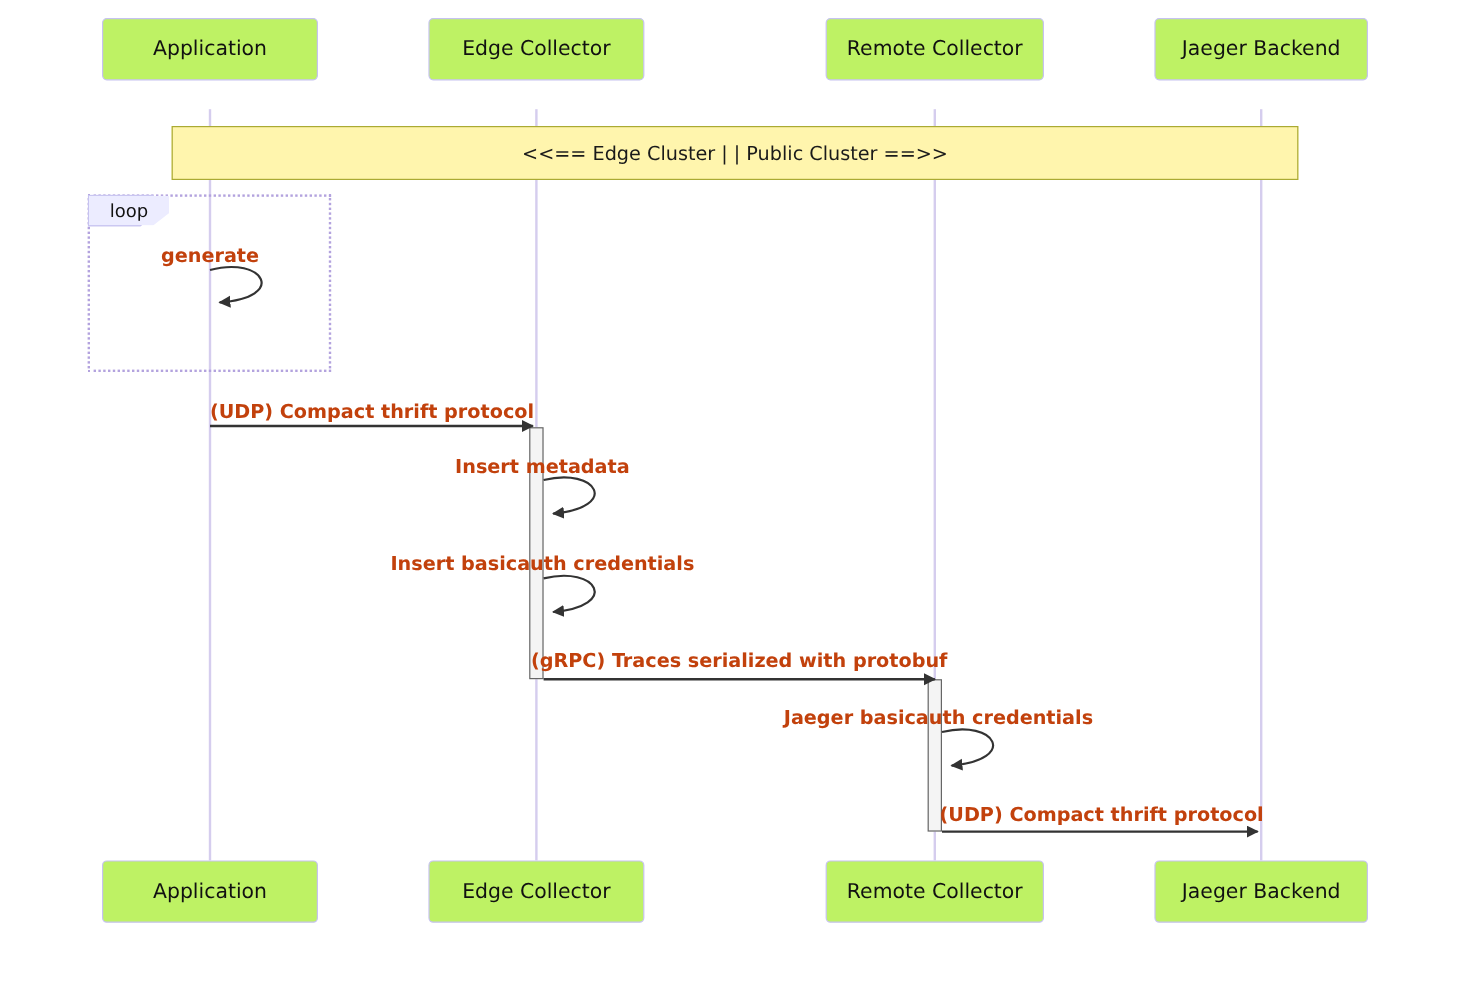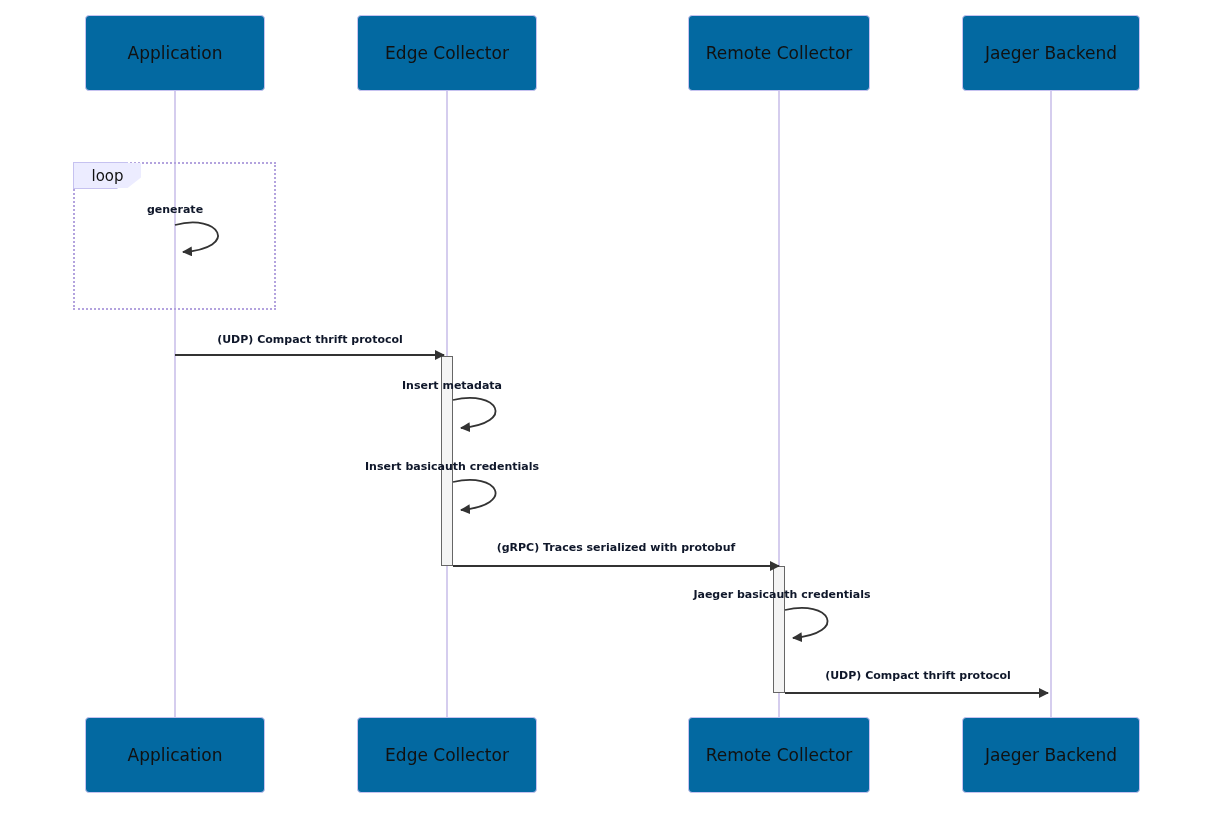--- a/index.html
+++ b/index.html
@@ -19,22 +19,22 @@
     position: absolute;
     width: 2px;
     top: 91px;
     height: 626px;
     background: #d5cdee;
   }
 
   
   .actor-box {
     position: absolute;
-    height: 76px;
-    background: #0369a1;
+    height: 52px;
+    background: #bef264;
     border: 1px solid #c6c2f0;
     border-radius: 4px;
     display: flex;
     align-items: center;
     justify-content: center;
     font-size: 17px;
     color: #111111;
   }
 
   
@@ -92,23 +92,23 @@
     width: 12px;
     background: #f4f4f4;
     border: 1px solid #666666;
   }
 
   
   .msg-label {
     position: absolute;
     transform: translateX(-50%);
     white-space: nowrap;
-    font-size: 11px;
+    font-size: 16px;
     font-weight: bold;
-    color: #0f172a;
+    color: #c2410c;
   }
 
   .arrows-svg {
     position: absolute;
     left: 0;
     top: 0;
     width: 1214px;
     height: 819px;
     pointer-events: none;
   }
@@ -119,20 +119,23 @@
 <div class="canvas">
 
   <div class="lifeline" style="left:174px;"></div>
   <div class="lifeline" style="left:446px;"></div>
   <div class="lifeline" style="left:778px;"></div>
   <div class="lifeline" style="left:1050px;"></div>
 
   <div class="activation" style="left:441px; top:356px; height:210px;"></div>
   <div class="activation" style="left:773px; top:566px; height:127px;"></div>
 
+  <div class="note">
+    <span>&lt;&lt;== Edge Cluster | | Public Cluster ==&gt;&gt;</span>
+  </div>
 
   <div class="loop-frame"></div>
   <div class="loop-tab">
   </div>
   <div class="loop-tab-inner" style="left:74px; top:163px; position:absolute;">
     <span>loop</span>
   </div>
 
   <svg class="arrows-svg" viewBox="0 0 1214 819" xmlns="http://www.w3.org/2000/svg">
     <defs>

